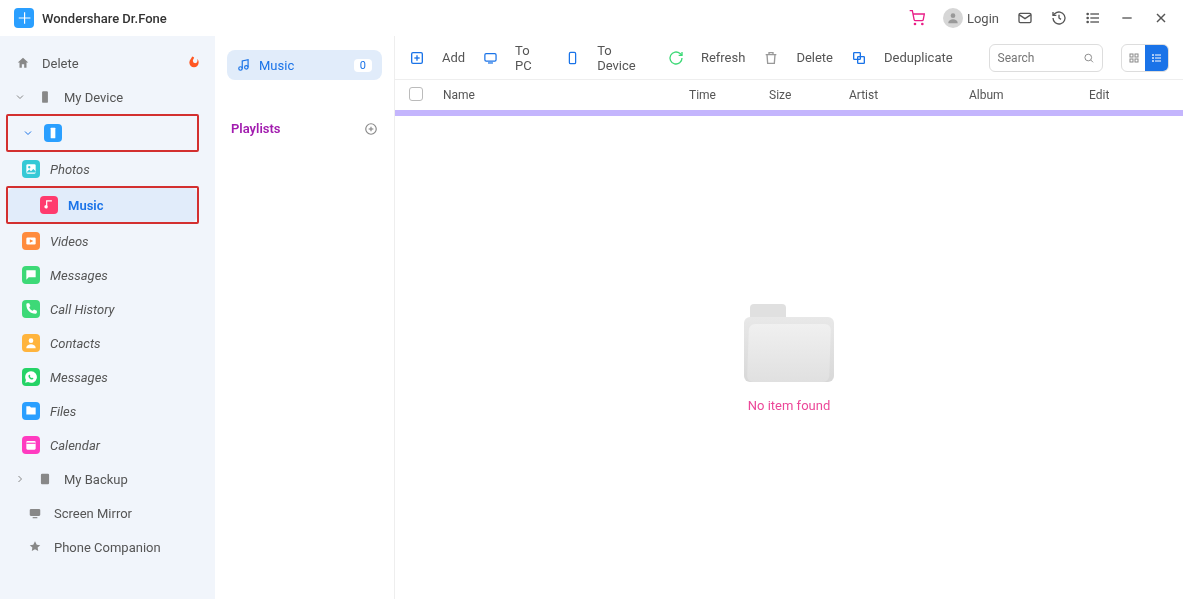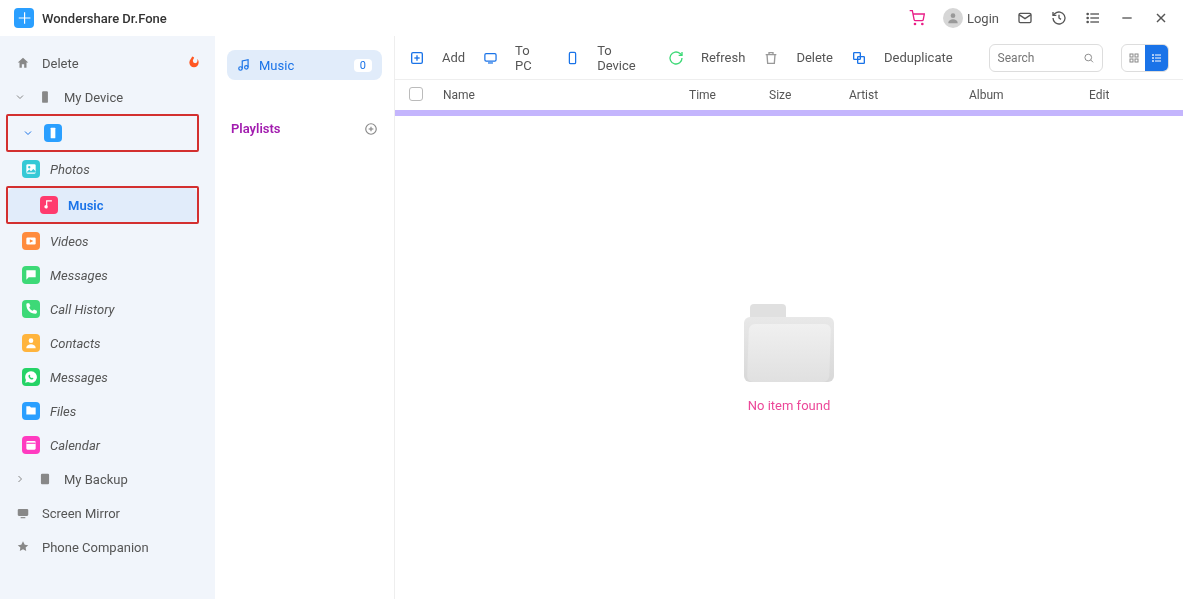--- a/index.html
+++ b/index.html
@@ -240,30 +240,30 @@
       <svg class="sb-chev" viewBox="0 0 24 24" fill="none" stroke="currentColor" stroke-width="2">
           <polyline points="9 6 15 12 9 18"></polyline>
         </svg>
       <span class="sb-icon">
           <svg viewBox="0 0 24 24" fill="#888">
             <rect x="5" y="3" width="14" height="18" rx="2"></rect>
           </svg>
         </span>
       <span>My Backup</span>
     </div>
-    <div class="sb-item top" style="padding-left:14px">
+    <div class="sb-item top" style="padding-left:26px">
       <span class="sb-icon">
           <svg viewBox="0 0 24 24" fill="#888">
             <rect x="3" y="5" width="18" height="12" rx="2"></rect>
             <line x1="8" y1="20" x2="16" y2="20" stroke="#888" stroke-width="2"></line>
           </svg>
         </span>
       <span>Screen Mirror</span>
     </div>
-    <div class="sb-item top" style="padding-left:14px">
+    <div class="sb-item top" style="padding-left:26px">
       <span class="sb-icon">
           <svg viewBox="0 0 24 24" fill="#888">
             <path d="M12 2l3 6 6 1-4.5 4 1 6L12 16l-5.5 3 1-6L3 9l6-1z"></path>
           </svg>
         </span>
       <span>Phone Companion</span>
     </div>
   </div>
 
   <div class="content">

